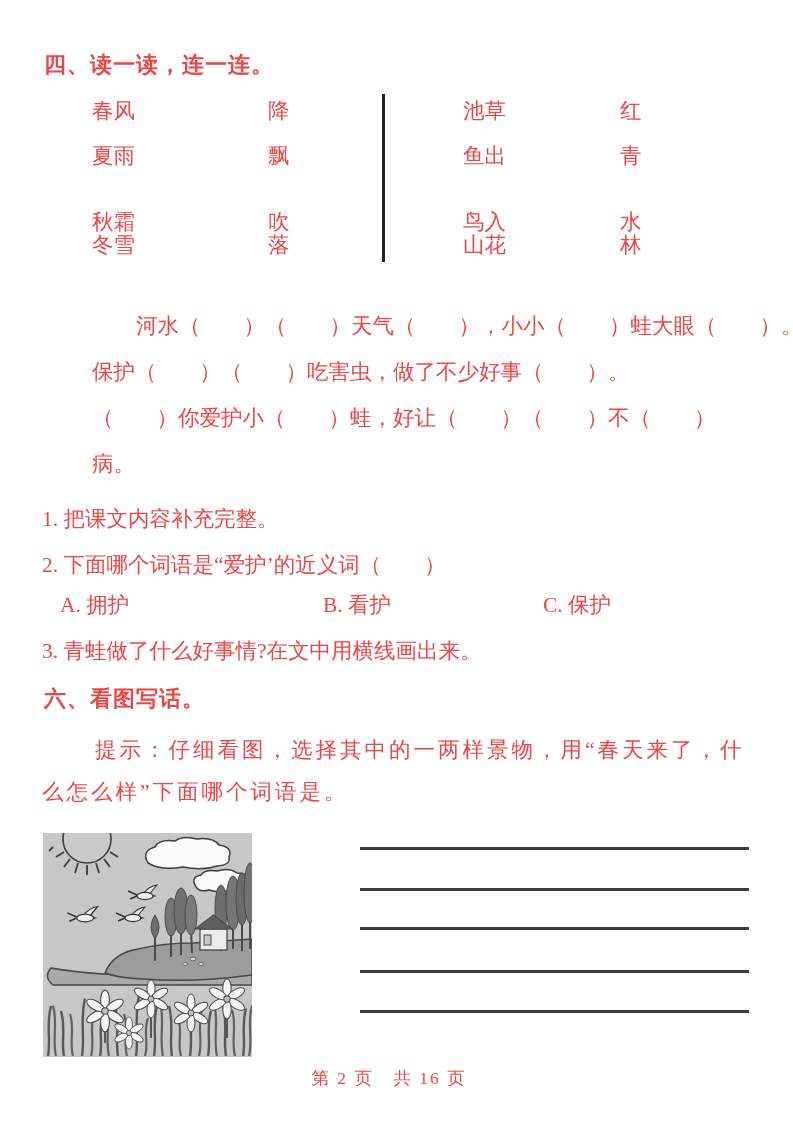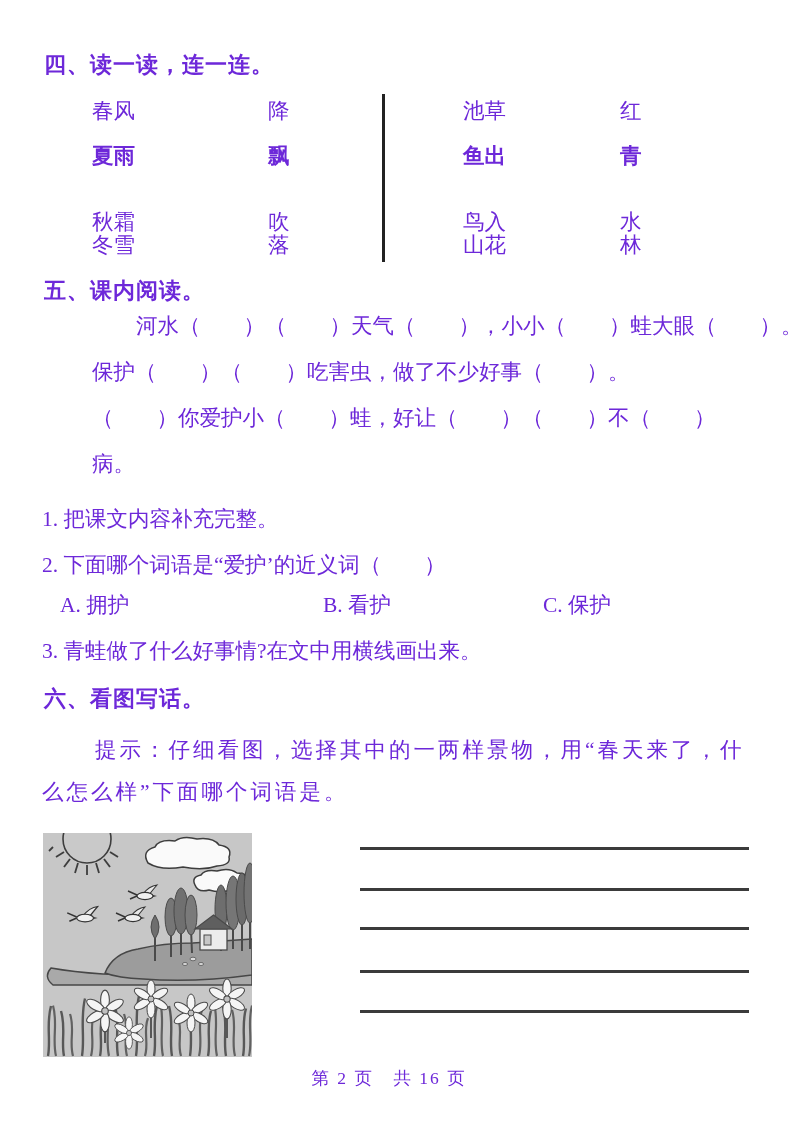--- a/index.html
+++ b/index.html
@@ -2,21 +2,21 @@
 <html><head>
 <meta charset="utf-8">
 <style>
   html,body{margin:0;padding:0;background:#e9e9e9;}
   .page{
     position:relative;
     width:793px;height:1122px;
     margin:0 auto;
     background:#ffffff;
     font-family:"Liberation Serif","DejaVu Serif",serif;
-    color:#6d28d9;
+    color:#ef4444;
     overflow:hidden;
   }
   .h{
     position:absolute;
     font-family:"Liberation Sans","DejaVu Sans",sans-serif;
     font-weight:700;
     font-size:22px;
     white-space:nowrap;
     letter-spacing:1px;
   }
@@ -48,42 +48,41 @@
 
   <div class="h" style="left:44px;top:50px;">四、读一读，连一连。</div>
 
   <div>
     <div class="mrow" style="top:96px;">
       <span class="mword" style="left:92px;">春风</span>
       <span class="mword" style="left:268px;">降</span>
       <span class="mword" style="left:463px;">池草</span>
       <span class="mword" style="left:620px;">红</span>
     </div>
-    <div class="mrow" style="top:141px;font-weight:bold;">
+    <div class="mrow" style="top:141px;">
       <span class="mword" style="left:92px;">夏雨</span>
       <span class="mword" style="left:268px;">飘</span>
       <span class="mword" style="left:463px;">鱼出</span>
       <span class="mword" style="left:620px;">青</span>
     </div>
     <div class="mrow" style="top:186px;margin-top:21px;">
       <span class="mword" style="left:92px;">秋霜</span>
       <span class="mword" style="left:268px;">吹</span>
       <span class="mword" style="left:463px;">鸟入</span>
       <span class="mword" style="left:620px;">水</span>
     </div>
     <div class="mrow" style="top:230px;">
       <span class="mword" style="left:92px;">冬雪</span>
       <span class="mword" style="left:268px;">落</span>
       <span class="mword" style="left:463px;">山花</span>
       <span class="mword" style="left:620px;">林</span>
     </div>
     <div class="divider"></div>
   </div>
 
-  <div class="h" style="left:44px;top:276px;">五、课内阅读。</div>
 
   <div>
     <span class="t" style="left:92px;top:311px;margin-left:44px;">河水（　　）（　　）天气（　　），小小（　　）蛙大眼（　　）。</span>
     <span class="t" style="left:92px;top:357px;">保护（　　）（　　）吃害虫，做了不少好事（　　）。</span>
     <span class="t" style="left:92px;top:403px;">（　　）你爱护小（　　）蛙，好让（　　）（　　）不（　　）</span>
     <span class="t" style="left:92px;top:449px;">病。</span>
   </div>
 
   <span class="t" style="left:42px;top:504px;">1. 把课文内容补充完整。</span>
   <span class="t" style="left:42px;top:550px;">2. 下面哪个词语是“爱护’的近义词（　　）</span>

